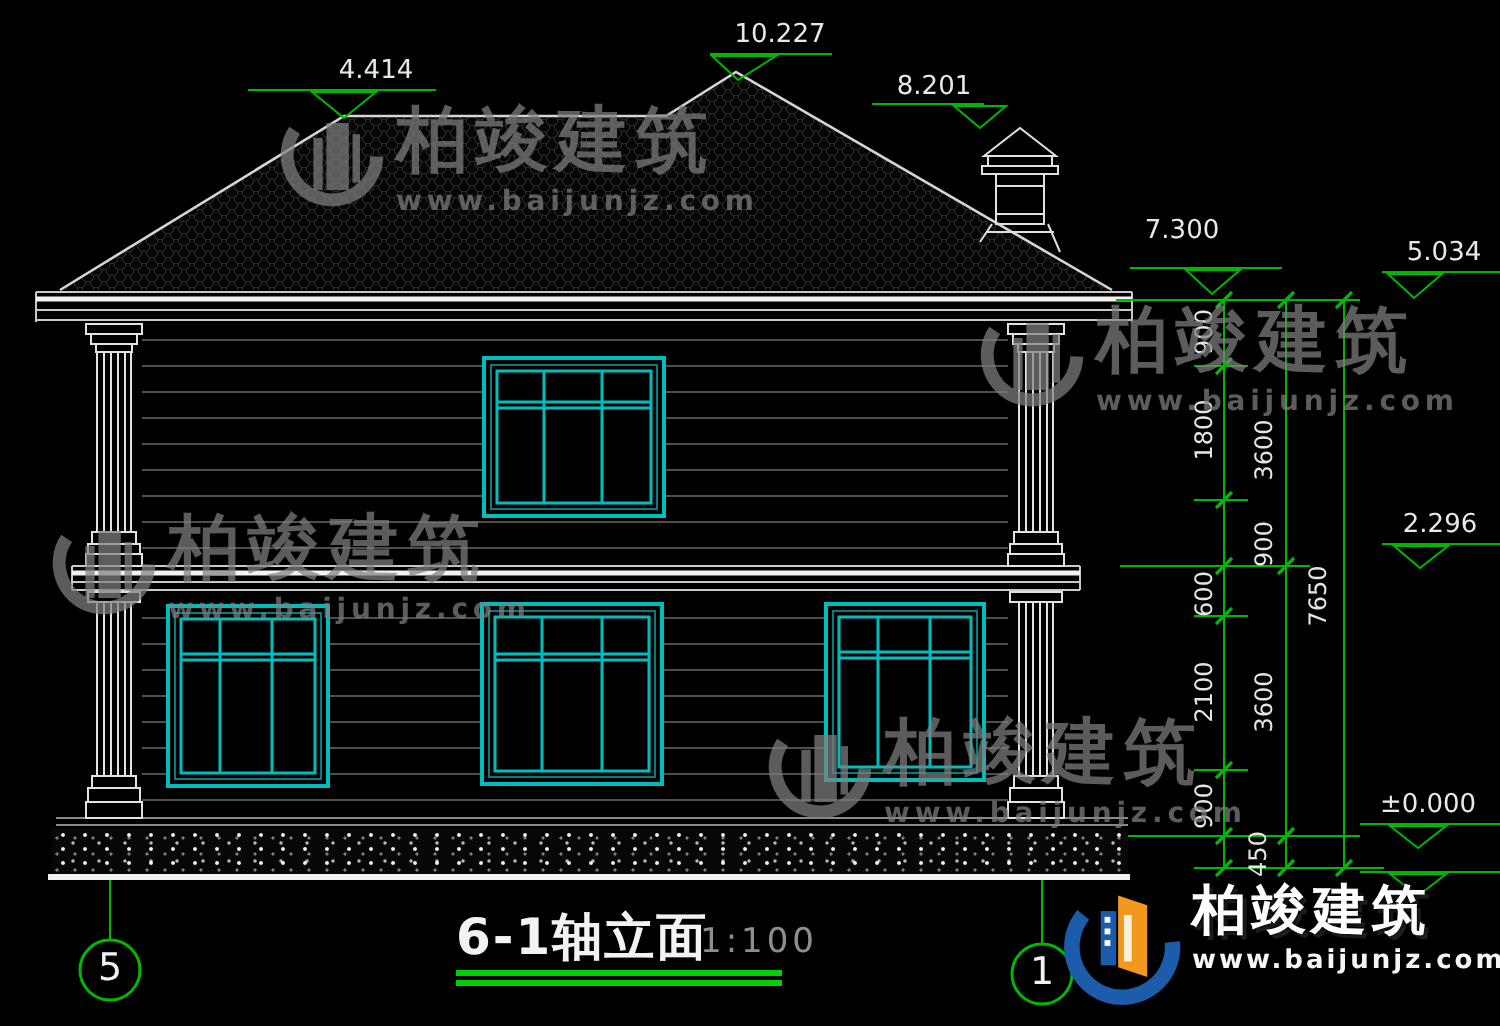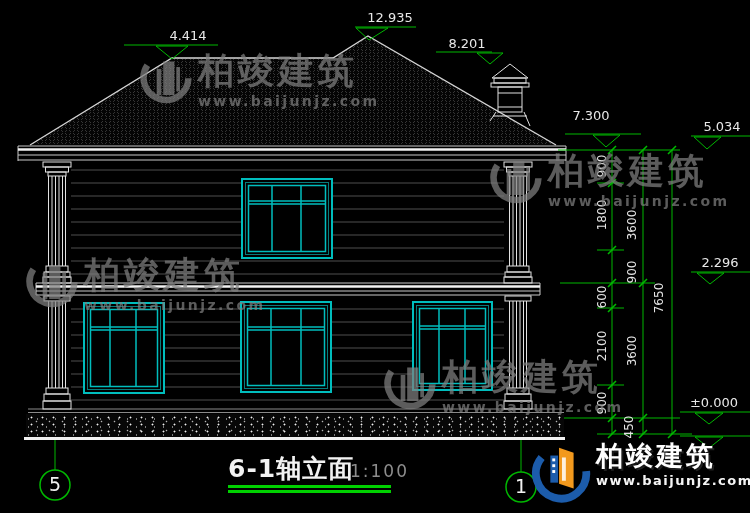--- a/index.html
+++ b/index.html
@@ -157,21 +157,21 @@
       <path d="M55 438V470 M521 437V472"></path>
       <circle cx="55" cy="485" r="15" stroke-width="1.5"></circle>
       <circle cx="521" cy="487" r="15" stroke-width="1.5"></circle>
     </g>
   </svg>
 
   <div id="speckle"></div>
   <div id="baseline"></div>
 
   <span class="lv" style="left:158px;top:28px;width:60px">4.414</span>
-  <span class="lv" style="left:358px;top:10px;width:64px">12.935</span>
+  <span class="lv" style="left:358px;top:10px;width:64px">10.227</span>
   <span class="lv" style="left:439px;top:36px;width:56px">8.201</span>
   <span class="lv" style="left:563px;top:108px;width:56px">7.300</span>
   <span class="lv" style="left:694px;top:119px;width:56px">5.034</span>
   <span class="lv" style="left:692px;top:255px;width:56px">2.296</span>
   <span class="lv" style="left:684px;top:395px;width:60px">±0.000</span>
 
   <span class="rd" style="left:602px;top:166px">900</span>
   <span class="rd" style="left:602px;top:215px">1800</span>
   <span class="rd" style="left:602px;top:297px">600</span>
   <span class="rd" style="left:602px;top:346px">2100</span>

